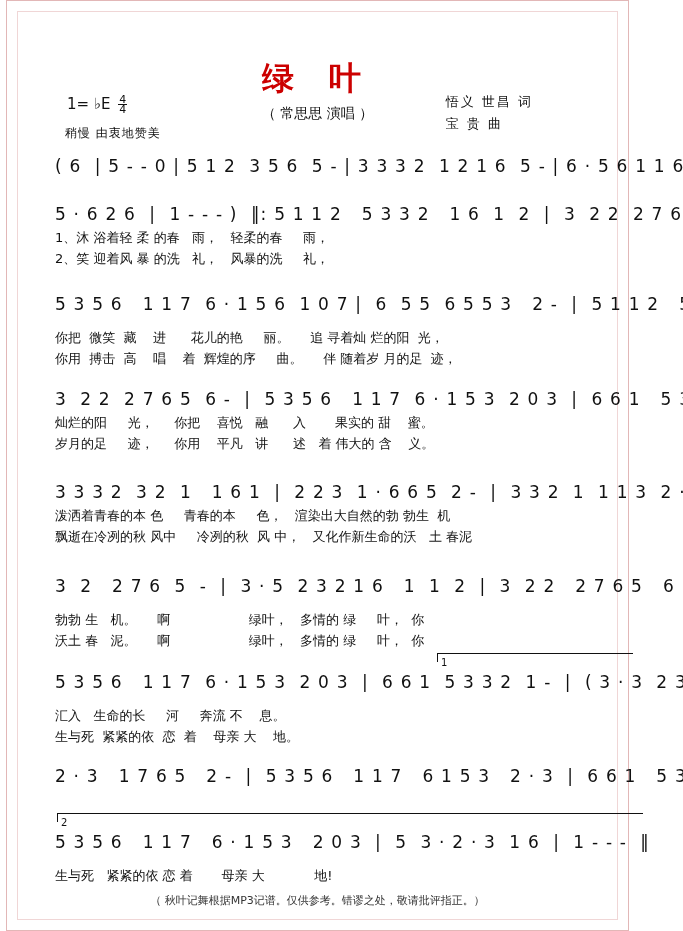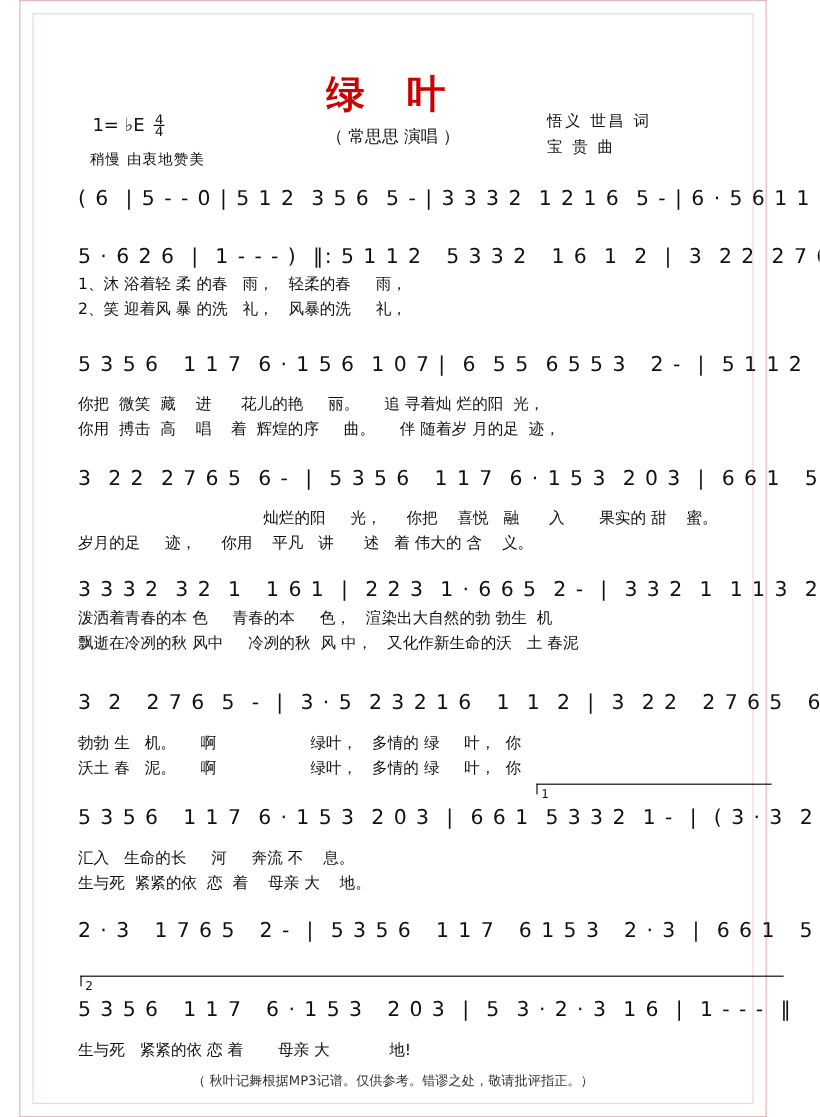--- a/index.html
+++ b/index.html
@@ -6,21 +6,21 @@
   body{
     width:683px;height:931px;
     background:#ffffff;
     font-family:"Liberation Serif", serif;
     color:#111;
     position:relative;
     overflow:hidden;
   }
   .sheet{
     position:absolute;
-    left:16px;top:0;width:623px;height:931px;
+    left:6px;top:0;width:623px;height:931px;
     border:1px solid #e2b7b7;
     box-sizing:border-box;
   }
   .frame-inner{
     position:absolute;left:10px;top:10px;right:10px;bottom:10px;
     border:1px solid #f0d6d6;
   }
   .title{
     position:absolute;left:0;right:0;top:56px;
     text-align:center;
@@ -137,21 +137,21 @@
   </div>
 
   <div class="sys" style="top:290px;">
     <div class="notes">5 3 5 6   1 1 7  6 · 1 5 6  1 0 7 |  6  5 5  6 5 5 3   2 -  |  5 1 1 2   5 3 3 2   1 6  1  2</div>
     <div class="lyr" style="margin-top:10px;">你把  微笑  藏    进      花儿的艳     丽。     追 寻着灿 烂的阳  光，</div>
     <div class="lyr">你用  搏击  高    唱    着  辉煌的序     曲。     伴 随着岁 月的足  迹，</div>
   </div>
 
   <div class="sys" style="top:385px;">
     <div class="notes">3  2 2  2 7 6 5  6 -  |  5 3 5 6   1 1 7  6 · 1 5 3  2 0 3  |  6 6 1   5 3 3 2   1 -  |</div>
-    <div class="lyr" style="margin-top:10px;text-align:right;">灿烂的阳     光，     你把    喜悦   融      入       果实的 甜    蜜。</div>
+    <div class="lyr" style="">灿烂的阳     光，     你把    喜悦   融      入       果实的 甜    蜜。</div>
     <div class="lyr">岁月的足     迹，     你用    平凡   讲      述   着 伟大的 含    义。</div>
   </div>
 
   <div class="sys" style="top:478px;">
     <div class="notes">3 3 3 2  3 2  1   1 6 1  |  2 2 3  1 · 6 6 5  2 -  |  3 3 2  1  1 1 3  2 · 3 2 7 6 5</div>
     <div class="lyr" style="">泼洒着青春的本 色     青春的本     色，   渲染出大自然的勃 勃生  机</div>
     <div class="lyr">飘逝在冷冽的秋 风中     冷冽的秋  风 中，   又化作新生命的沃   土 春泥</div>
   </div>
 
   <div class="sys" style="top:572px;">

